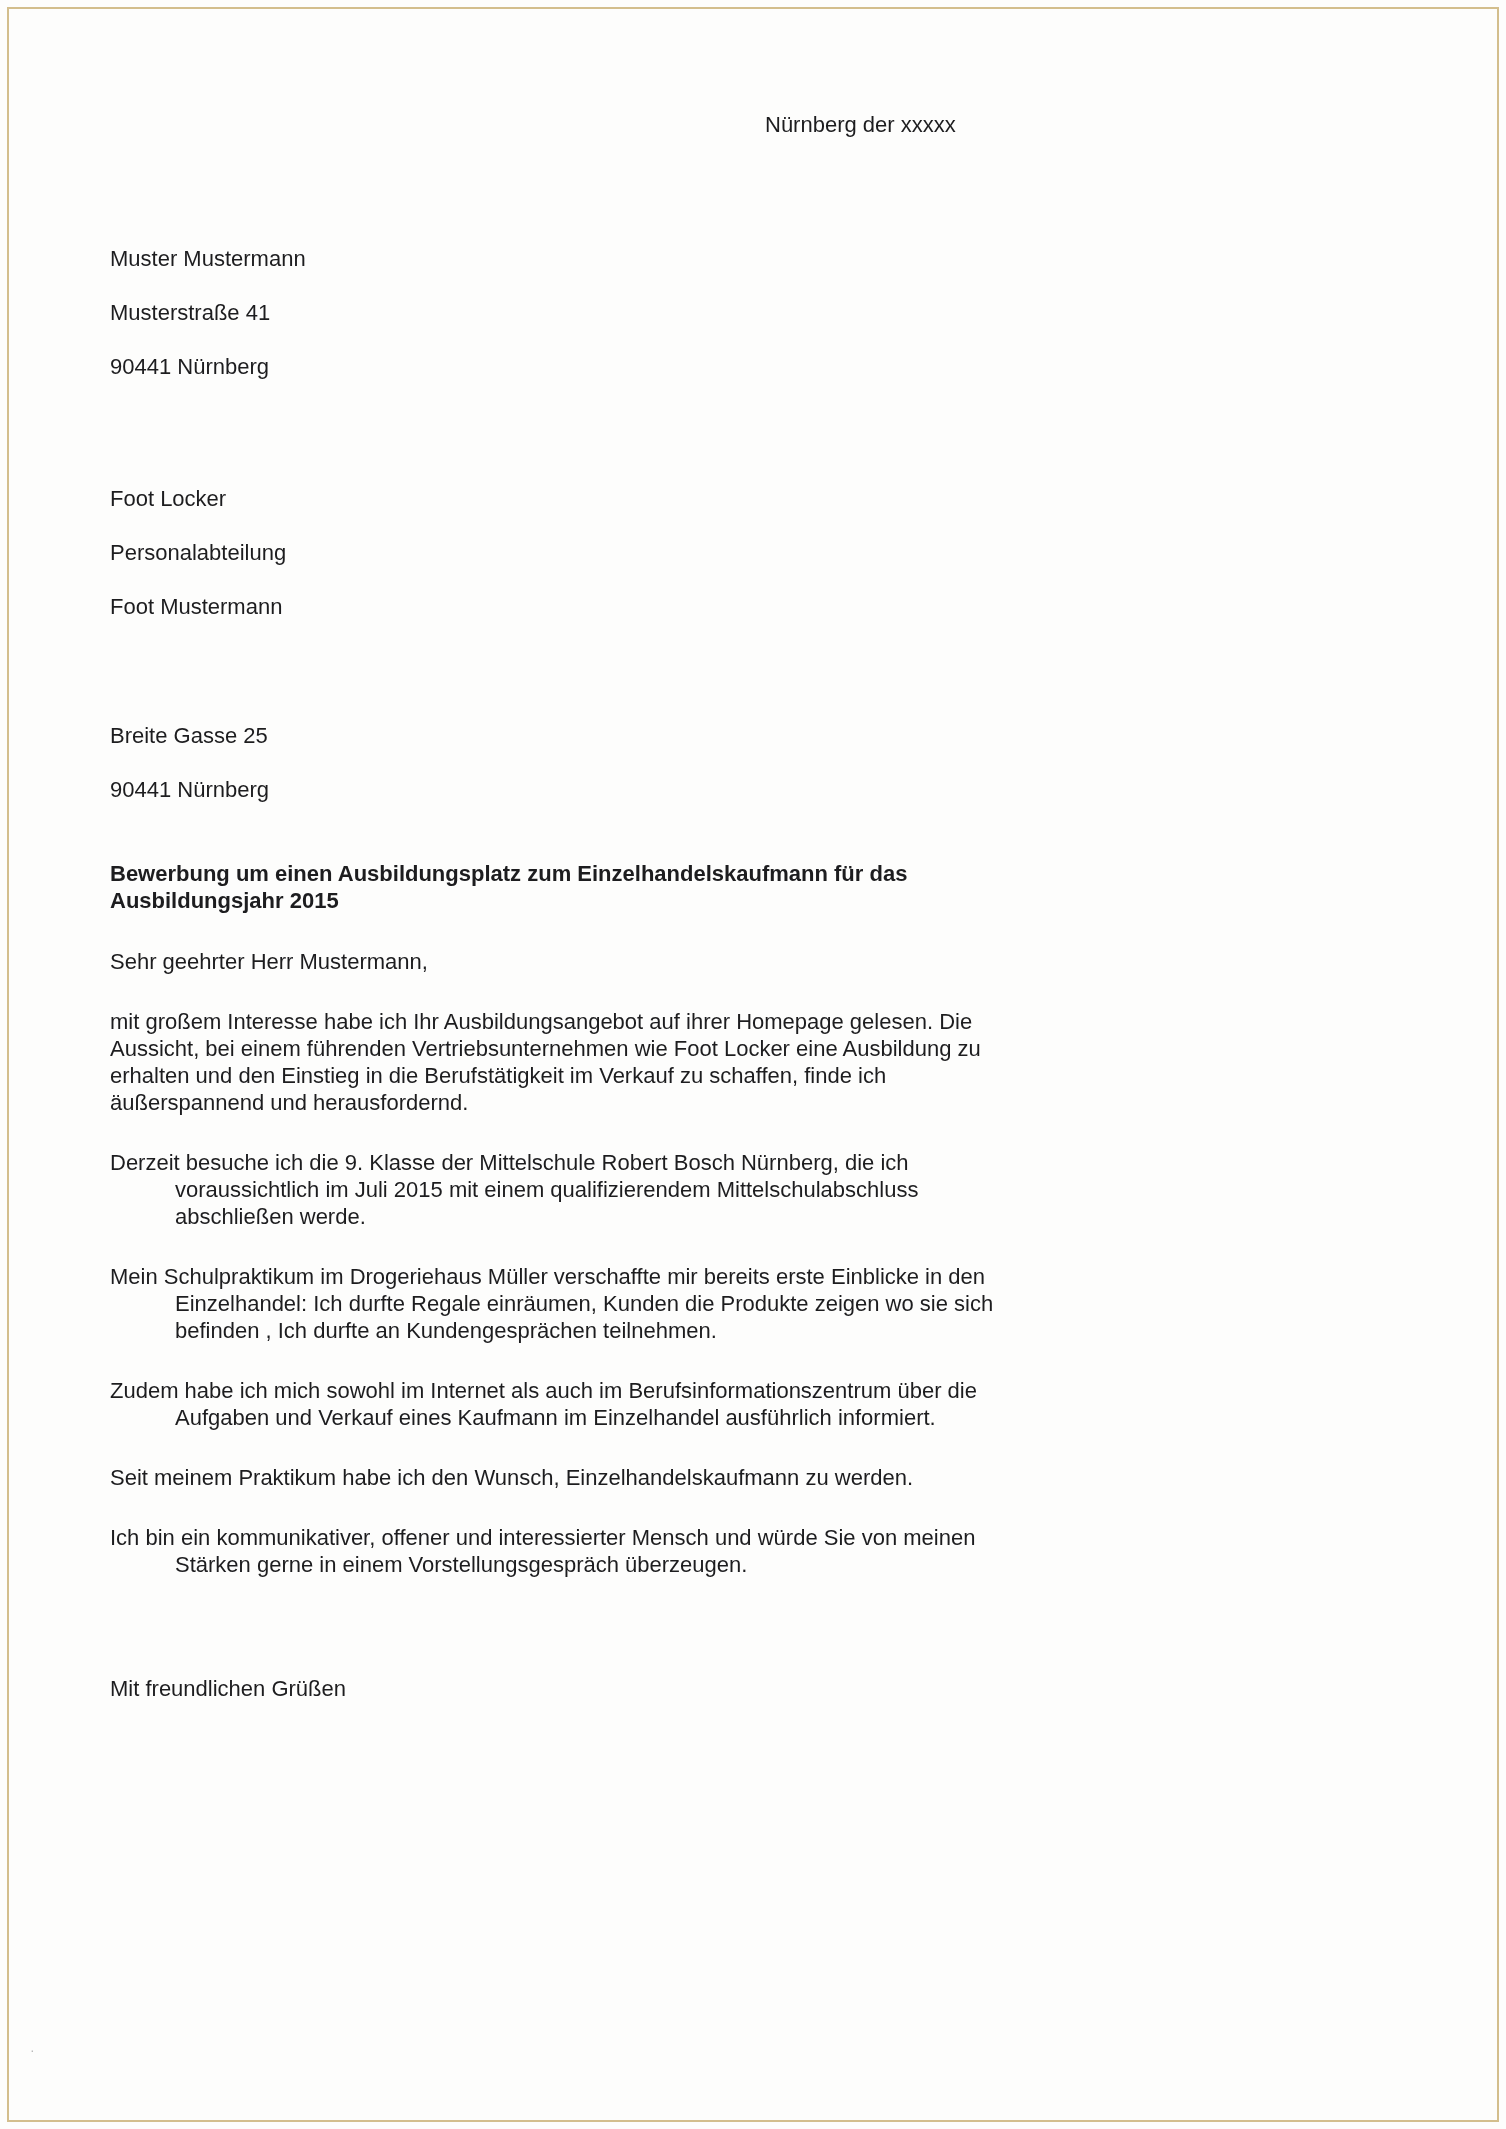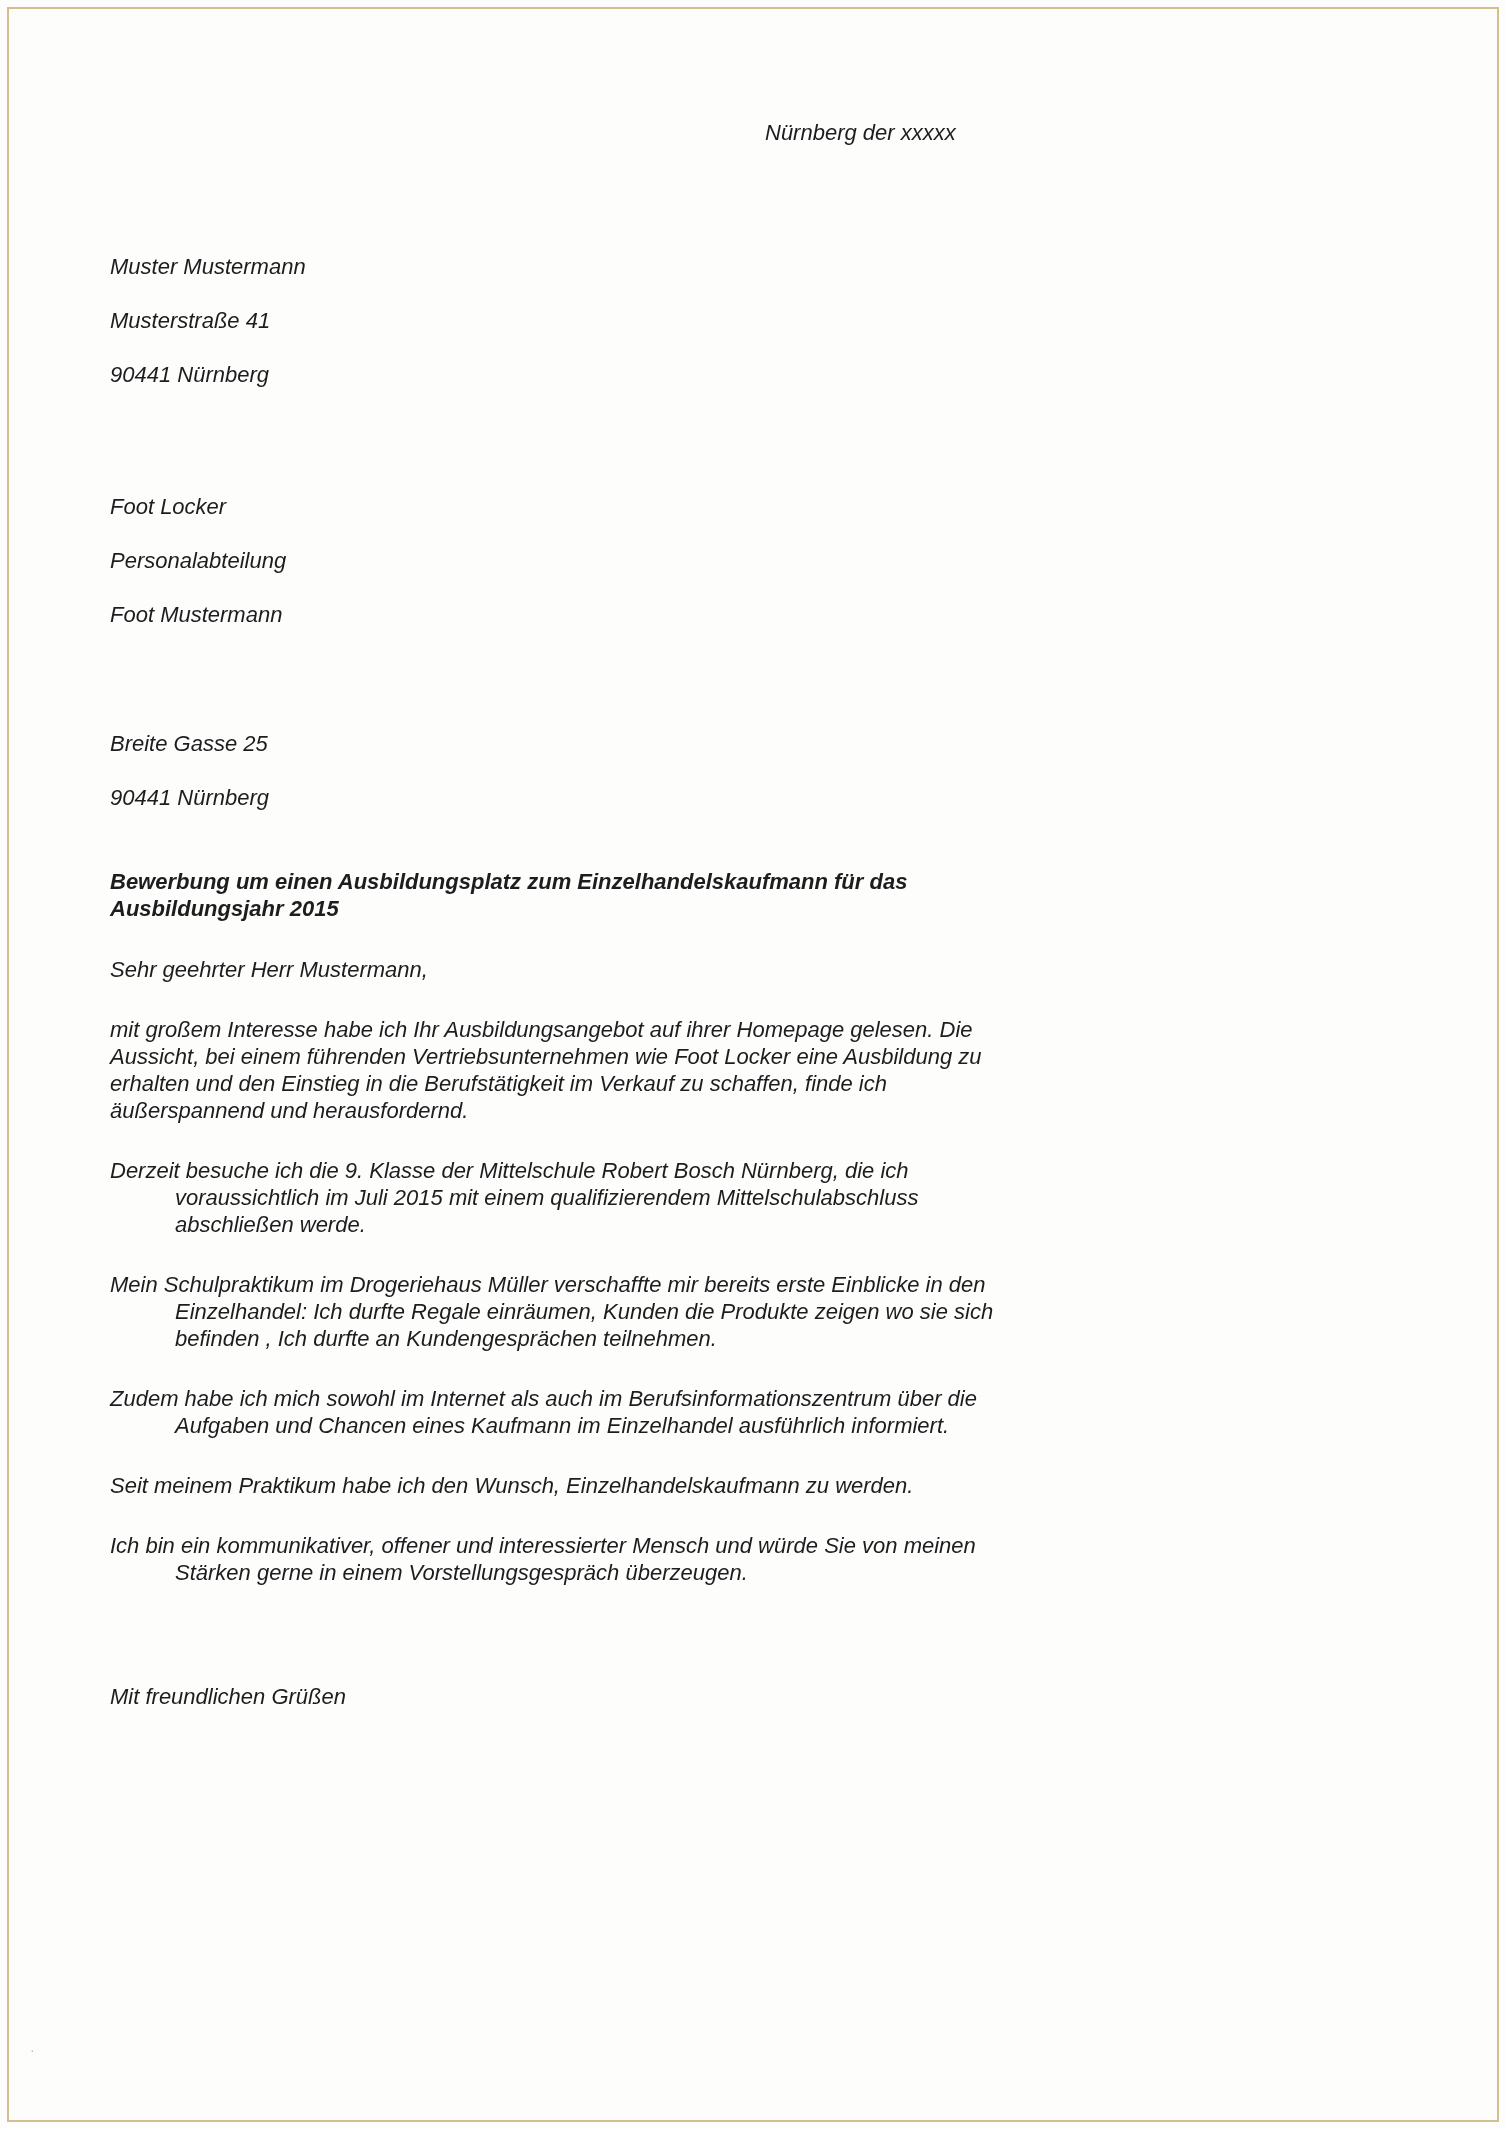--- a/index.html
+++ b/index.html
@@ -22,25 +22,24 @@
     left: 7px;
     top: 7px;
     right: 7px;
     bottom: 7px;
     border: 2px solid #d3be8d;
     pointer-events: none;
   }
   .content {
     position: absolute;
     left: 110px;
-    top: 16px;
+    top: 8px;
     width: 900px;
     font-size: 22px;
     line-height: 27px;
-    font-style: italic;
   }
   .dateline {
     margin-top: 103px;
     margin-left: 655px;
     white-space: nowrap;
   }
   .block {
     white-space: pre-line;
   }
   .sender-block   { margin-top: 80px; }
@@ -94,21 +93,21 @@
       <div>90441 Nürnberg</div>
     </div>
 
     <div class="subject">Bewerbung um einen Ausbildungsplatz zum Einzelhandelskaufmann für das Ausbildungsjahr 2015</div>
 
     <div class="salutation">Sehr geehrter Herr Mustermann,</div>
 
     <div class="paragraph">mit großem Interesse habe ich Ihr Ausbildungsangebot auf ihrer Homepage gelesen. Die Aussicht,  bei einem führenden Vertriebsunternehmen wie  Foot Locker eine Ausbildung zu erhalten und den Einstieg in die Berufstätigkeit im Verkauf  zu schaffen, finde ich äußerspannend und herausfordernd.</div>
     <div class="paragraph hanging">Derzeit besuche ich die  9. Klasse der Mittelschule Robert Bosch Nürnberg, die ich voraussichtlich im Juli 2015  mit einem qualifizierendem Mittelschulabschluss abschließen werde.</div>
     <div class="paragraph hanging">Mein Schulpraktikum im Drogeriehaus Müller verschaffte mir bereits erste Einblicke in den Einzelhandel: Ich durfte Regale einräumen, Kunden die Produkte zeigen wo sie sich befinden , Ich durfte an Kundengesprächen teilnehmen.</div>
-    <div class="paragraph hanging">Zudem habe ich mich sowohl im Internet als auch im Berufsinformationszentrum über die Aufgaben und Chancen eines Kaufmann im Einzelhandel ausführlich informiert.</div>
+    <div class="paragraph hanging">Zudem habe ich mich sowohl im Internet als auch im Berufsinformationszentrum über die Aufgaben und Verkauf eines Kaufmann im Einzelhandel ausführlich informiert.</div>
     <div class="paragraph">Seit meinem Praktikum habe ich den Wunsch, Einzelhandelskaufmann zu werden.</div>
     <div class="paragraph hanging">Ich bin ein kommunikativer, offener und interessierter Mensch und würde Sie von meinen Stärken gerne in einem Vorstellungsgespräch überzeugen.</div>
 
     <div class="closing">Mit freundlichen Grüßen</div>
 
   </div>
 
   <div class="artifact">·</div>
 </div>
 

